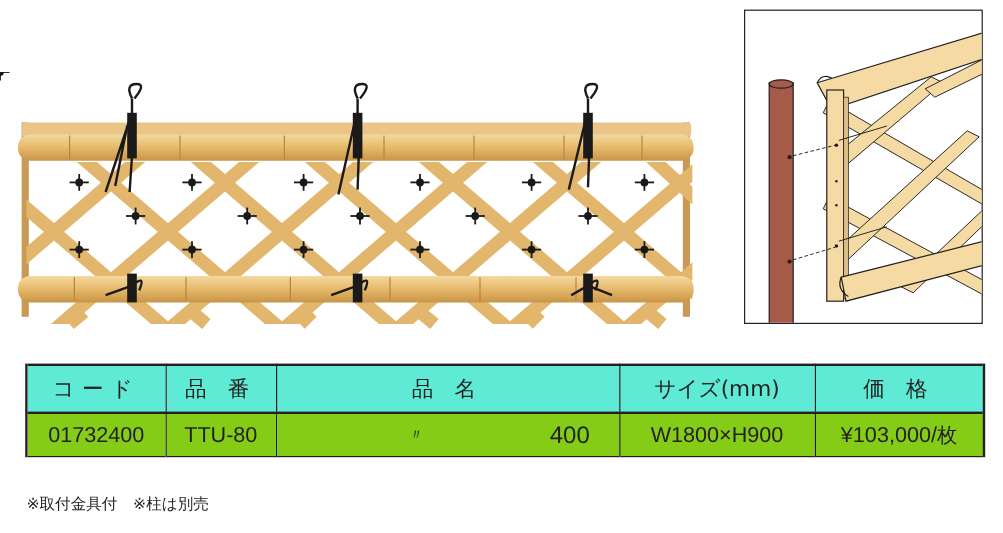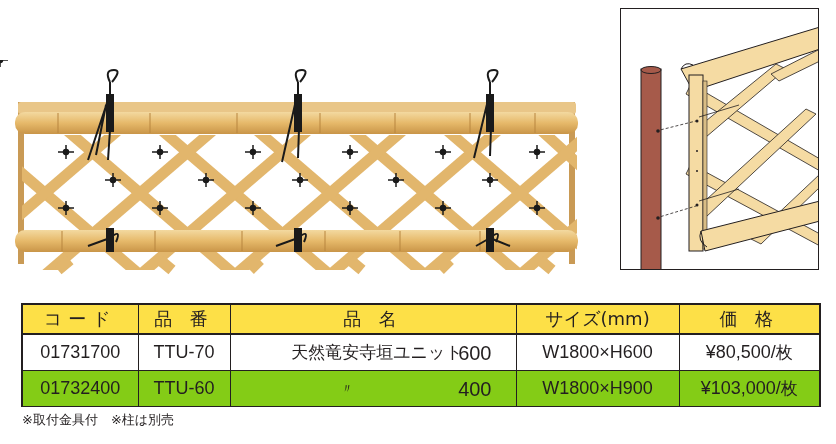--- a/index.html
+++ b/index.html
@@ -15,21 +15,21 @@
   table.spec {
     position: absolute; left: 21px; top: 303px; width: 798px;
     border-collapse: collapse; table-layout: fixed;
   }
   table.spec th, table.spec td {
     border-left: 1px solid #231f20; border-right: 1px solid #231f20;
     font-weight: normal; white-space: nowrap; overflow: hidden;
   }
   table.spec thead tr { border-top: 2px solid #231f20; border-bottom: 2px solid #231f20; }
   table.spec th {
-    background: #fde047; height: 30px; font-size: 18px; text-align: center; letter-spacing: 6px;
+    background: #5eead4; height: 40px; font-size: 18px; text-align: center; letter-spacing: 6px;
   }
   table.spec th.size-h { letter-spacing: 0; }
   table.spec td { height: 36px; font-size: 18px; text-align: center; font-family: "Liberation Sans", sans-serif; }
   table.spec tbody tr { border-bottom: 1.5px solid #231f20; }
   table.spec tbody tr.alt td { background: #84cc16; }
   table.spec th:first-child, table.spec td:first-child { border-left: 2px solid #231f20; }
   table.spec th:last-child, table.spec td:last-child { border-right: 2px solid #231f20; margin-top: 33px; }
   td.code, td.part { font-size: 20px; }
   td.name { text-align: left; padding-left: 8px; position: relative; }
   td.name .ditto { position: absolute; left: 110px; top: 9px; font-size: 13px; }
@@ -205,33 +205,23 @@
   <thead>
     <tr>
       <th>コード</th>
       <th>品 番</th>
       <th>品 名</th>
       <th class="size-h">サイズ(mm)</th>
       <th>価 格</th>
     </tr>
   </thead>
   <tbody>
-    <tr>
-      <td class="code">01731700</td>
-      <td class="part">TTU-70</td>
-      <td class="name">
-        <span class="nm">天然竜安寺垣ユニット</span>
-        <span class="h">600</span>
-      </td>
-      <td>W1800×H600</td>
-      <td class="price"><span>¥80,500/</span><span class="unit">枚</span></td>
-    </tr>
     <tr class="alt">
       <td class="code">01732400</td>
-      <td class="part">TTU-60</td>
+      <td class="part">TTU-80</td>
       <td class="name">
         <span class="ditto">〃</span>
         <span class="h">400</span>
       </td>
       <td>W1800×H900</td>
       <td class="price"><span>¥103,000/</span><span class="unit">枚</span></td>
     </tr>
   </tbody>
 </table>
 

